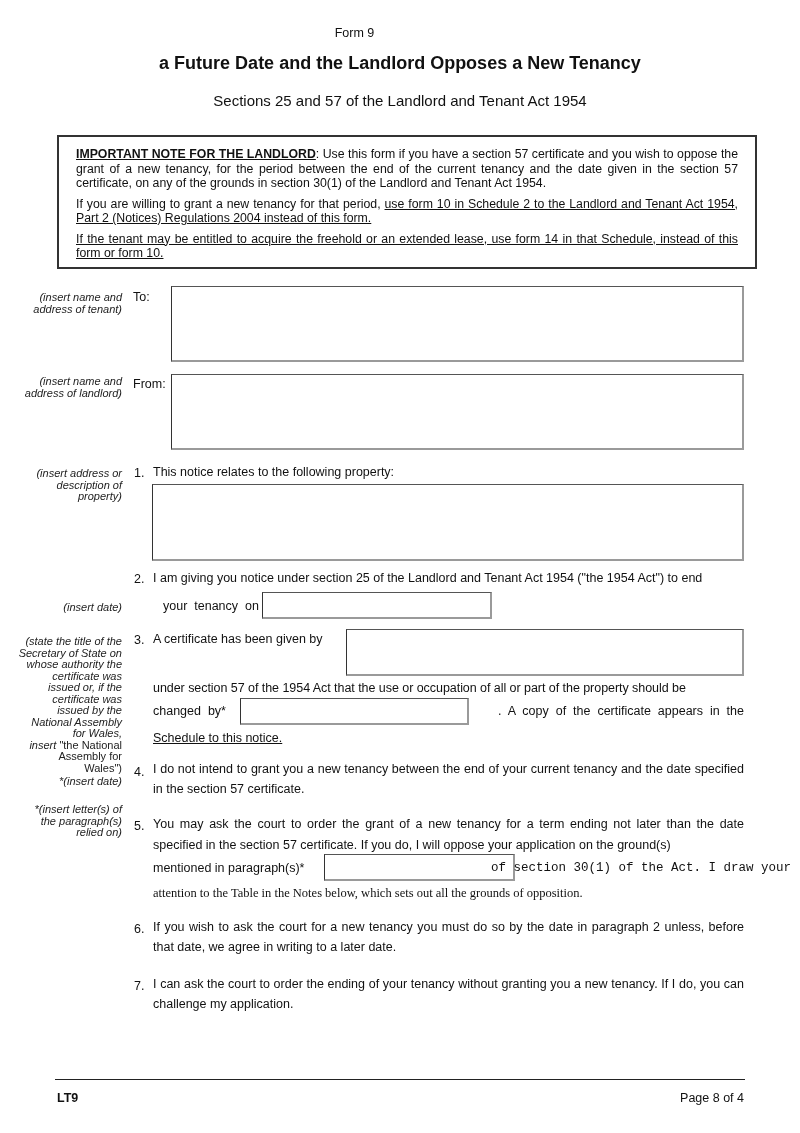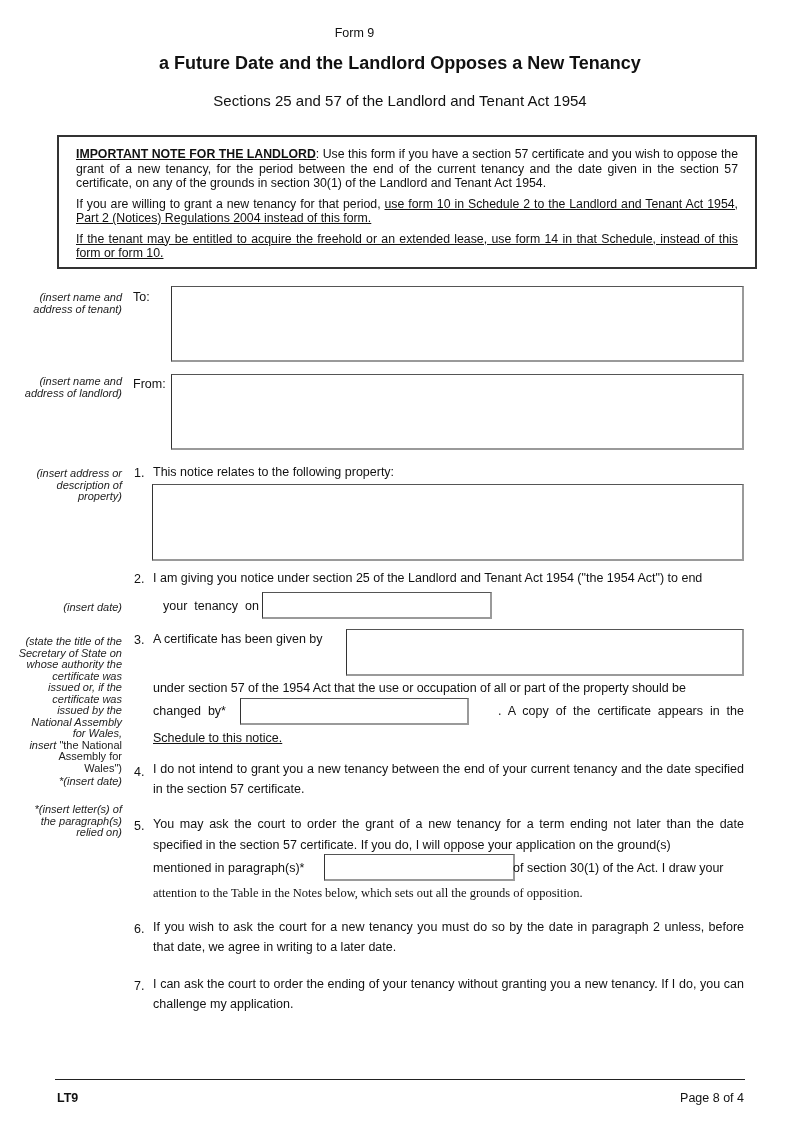--- a/index.html
+++ b/index.html
@@ -86,21 +86,21 @@
 
 <div class="abs side-note" style="top:776px;">*(insert date)</div>
 <div class="abs num" style="top:765px; left:134px;">4.</div>
 <div class="abs para" style="top:760px; left:153px; width:591px; line-height:19.5px;">I do not intend to grant you a new tenancy between the end of your current tenancy and the date specified in the section 57 certificate.</div>
 
 <div class="abs side-note" style="top:804px;">*(insert letter(s) of the paragraph(s) relied on)</div>
 <div class="abs num" style="top:819px; left:134px;">5.</div>
 <div class="abs para" style="top:814px; left:153px; width:591px; line-height:21px;">You may ask the court to order the grant of a new tenancy for a term ending not later than the date specified in the section 57 certificate. If you do, I will oppose your application on the ground(s)</div>
 <div class="abs para" style="top:857px; left:153px; white-space:nowrap;">mentioned in paragraph(s)*</div>
 <div class="abs field" style="top:854px; left:324px; width:191px; height:27px;"></div>
-<div class="abs para" style="top:857px; left:513px; white-space:nowrap;">of section 30(1) of the Act. I draw your</div>
+<div class="abs para" style="top:857px; left:491px; white-space:nowrap;font-family:Liberation Mono, monospace;">of section 30(1) of the Act. I draw your</div>
 <div class="abs para" style="top:882px; left:153px;font-family:Liberation Serif, serif;">attention to the Table in the Notes below, which sets out all the grounds of opposition.</div>
 
 <div class="abs num" style="top:922px; left:134px;">6.</div>
 <div class="abs para" style="top:917px; left:153px; width:591px; line-height:20px;">If you wish to ask the court for a new tenancy you must do so by the date in paragraph 2 unless, before that date, we agree in writing to a later date.</div>
 
 <div class="abs num" style="top:979px; left:134px;">7.</div>
 <div class="abs para" style="top:974px; left:153px; width:591px; line-height:20px;">I can ask the court to order the ending of your tenancy without granting you a new tenancy. If I do, you can challenge my application.</div>
 
 <div class="abs footer-line"></div>
 <div class="abs footer-left">LT9</div>

